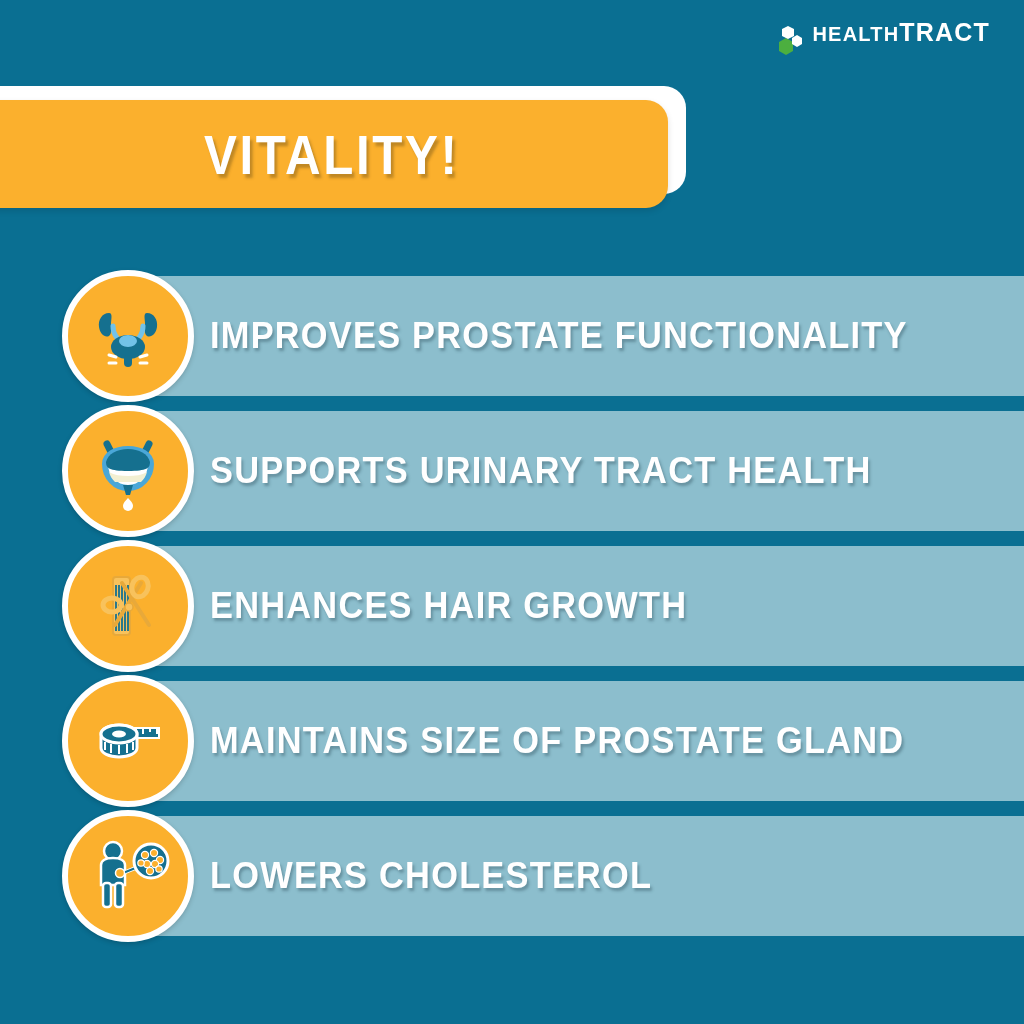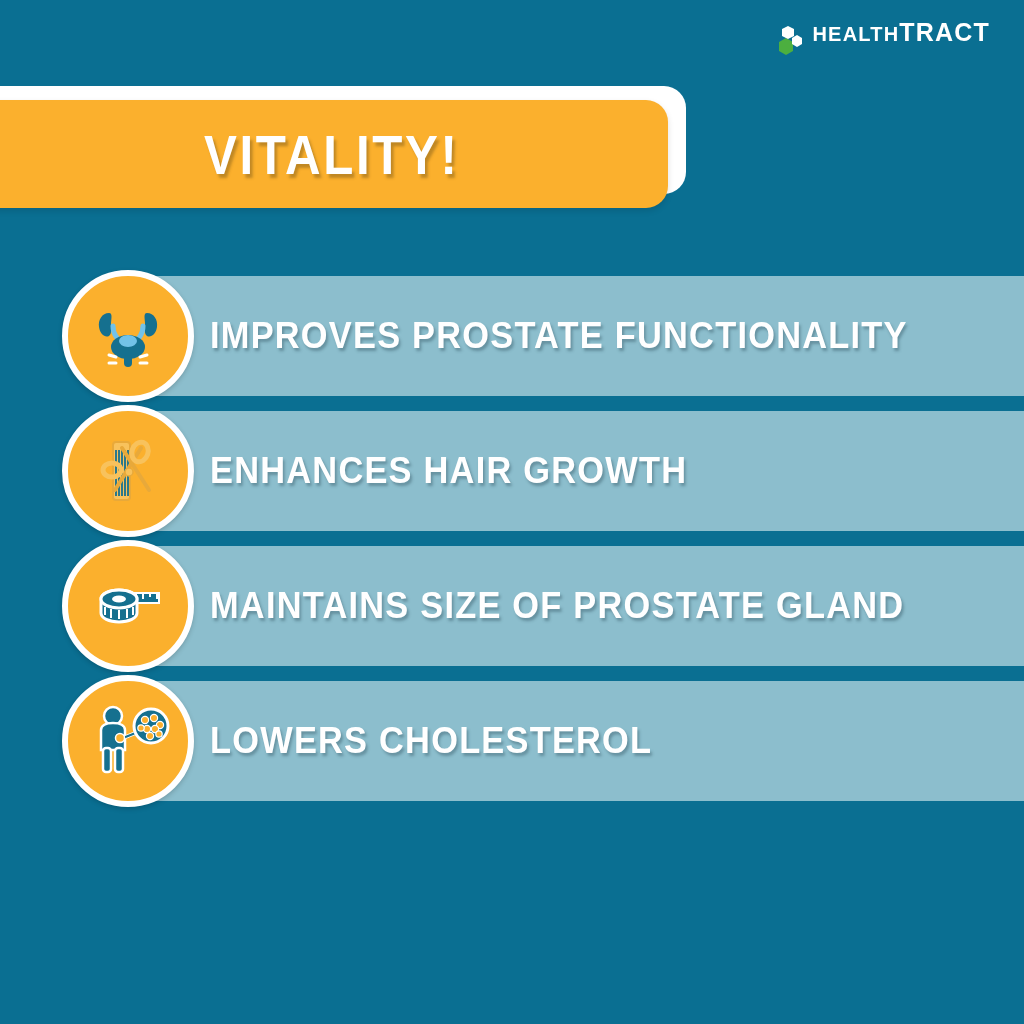--- a/index.html
+++ b/index.html
@@ -110,20 +110,35 @@
             <line x1="31" y1="64" x2="24" y2="62"></line>
             <line x1="31" y1="70" x2="24" y2="70"></line>
             <line x1="55" y1="64" x2="62" y2="62"></line>
             <line x1="55" y1="70" x2="62" y2="70"></line>
           </g>
         </svg>
       </div>
       <div class="row-label">IMPROVES PROSTATE FUNCTIONALITY</div>
     </div>
 
+    <div class="row">
+      <div class="row-bar"></div>
+      <div class="row-icon">
+        <svg width="86" height="86" viewBox="0 0 86 86">
+          <path d="M22 16l6 12" stroke="#15708f" stroke-width="7" stroke-linecap="round"></path>
+          <path d="M64 16l-6 12" stroke="#15708f" stroke-width="7" stroke-linecap="round"></path>
+          <path d="M20 36c0-9 10-15 23-15s23 6 23 15c0 13-10 24-23 24S20 49 20 36z" fill="#ffffff" stroke="#4aa7d8" stroke-width="6"></path>
+          <path d="M21 34c2-8 11-13 22-13s20 5 22 13c0 6-3 9-22 9s-22-3-22-9z" fill="#15708f"></path>
+          <path d="M24 44c5 3 12 4 19 4s14-1 19-4c-1 4-3 7-6 10H30c-3-3-5-6-6-10z" fill="#f2efd2"></path>
+          <path d="M38 57h10l-3 10h-4z" fill="#15708f"></path>
+          <path d="M43 70c4 4 5 6 5 8a5 5 0 0 1-10 0c0-2 1-4 5-8z" fill="#ffffff"></path>
+        </svg>
+      </div>
+      <div class="row-label">SUPPORTS URINARY TRACT HEALTH</div>
+    </div>
 
     <div class="row">
       <div class="row-bar"></div>
       <div class="row-icon">
         <svg width="86" height="86" viewBox="0 0 86 86">
           <rect x="28" y="14" width="17" height="58" rx="3" fill="#f8c25c" stroke="#e8a93a" stroke-width="2"></rect>
           <g stroke="#15708f" stroke-width="1.8">
             <line x1="31" y1="22" x2="31" y2="68"></line>
             <line x1="34" y1="22" x2="34" y2="68"></line>
             <line x1="37" y1="22" x2="37" y2="68"></line>

